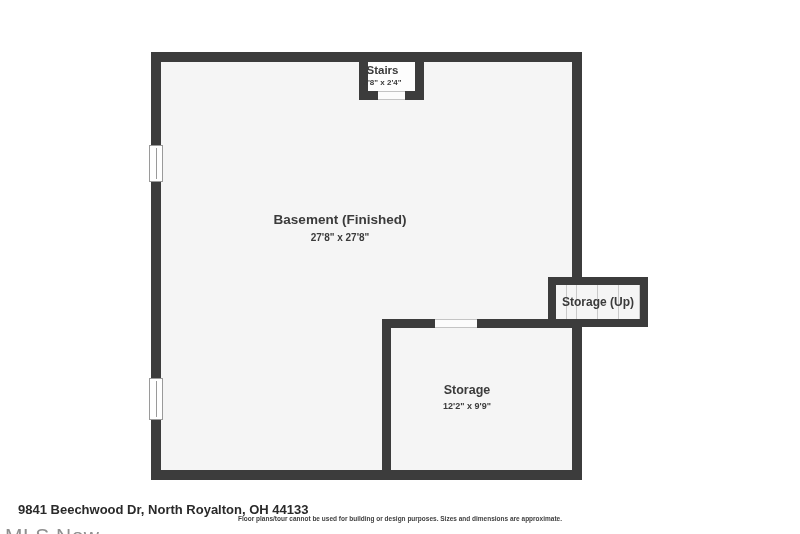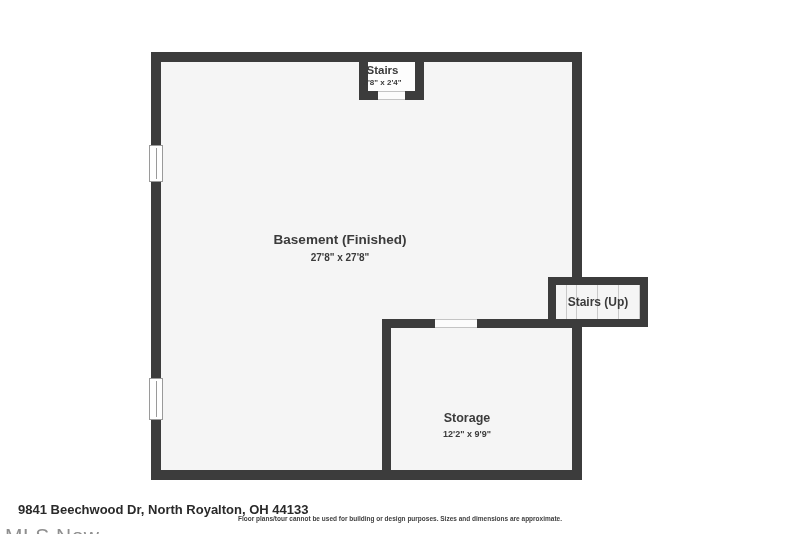--- a/index.html
+++ b/index.html
@@ -60,28 +60,28 @@
   .window .pane{
     position:absolute;left:50%;top:2px;bottom:2px;width:1px;background:#9a9a9a;
   }
   #window-1{left:149px;top:145px;width:14px;height:37px;}
   #window-2{left:149px;top:378px;width:14px;height:42px;}
 
   
   .room-label{position:absolute;text-align:center;color:var(--label-text,#3b3b3b);line-height:1.25;}
   .room-name{font-weight:bold;}
   .room-dims{font-weight:600;margin-top:1px;}
-  #basement-label{left:220px;top:232px;width:240px;text-align:center;}
+  #basement-label{left:220px;top:212px;width:240px;text-align:center;}
   #basement-label .room-name{font-size:13.5px;}
   #basement-label .room-dims{font-size:10px;margin-top:3px;}
   #closet-label{left:354px;top:63px;width:57px;}
   #closet-label .room-name{font-size:11.5px;}
   #closet-label .room-dims{font-size:8px;}
   #storage-label{left:392px;top:383px;width:150px;}
-  #storage-label .room-name{font-size:12.5px;margin-top:28px;}
+  #storage-label .room-name{font-size:12.5px;}
   #storage-label .room-dims{font-size:9px;margin-top:2px;}
 
   
   #address{left:18px;top:502px;font-size:13px;font-weight:bold;color:#2a2a2a;}
   #watermark{left:5px;top:504px;font-size:21px;color:#8f8f8f;letter-spacing:0.5px;margin-top:20px;}
   #disclaimer{left:0;top:515px;width:800px;text-align:center;font-size:6.5px;font-weight:600;color:#3f3f3f;}
 </style>
 </head>
 <body>
 
@@ -117,21 +117,21 @@
     </div>
 
   <div id="basement-label" class="room-label">
     <div class="room-name">Basement (Finished)</div>
     <div class="room-dims">27'8" x 27'8"</div>
   </div>
   <div id="closet-label" class="room-label">
     <div class="room-name">Stairs</div>
     <div class="room-dims">3'8" x 2'4"</div>
   </div>
-  <div id="stairs-label" class="abs">Stairs (Up)</div>
+  <div id="stairs-label" class="abs">Storage (Up)</div>
   <div id="storage-label" class="room-label">
     <div class="room-name">Storage</div>
     <div class="room-dims">12'2" x 9'9"</div>
   </div>
 
   <div id="address" class="abs">9841 Beechwood Dr, North Royalton, OH 44133</div>
   <div id="watermark" class="abs">MLS Now</div>
   <div id="disclaimer" class="abs">Floor plans/tour cannot be used for building or design purposes. Sizes and dimensions are approximate.</div>
 
 </div>

